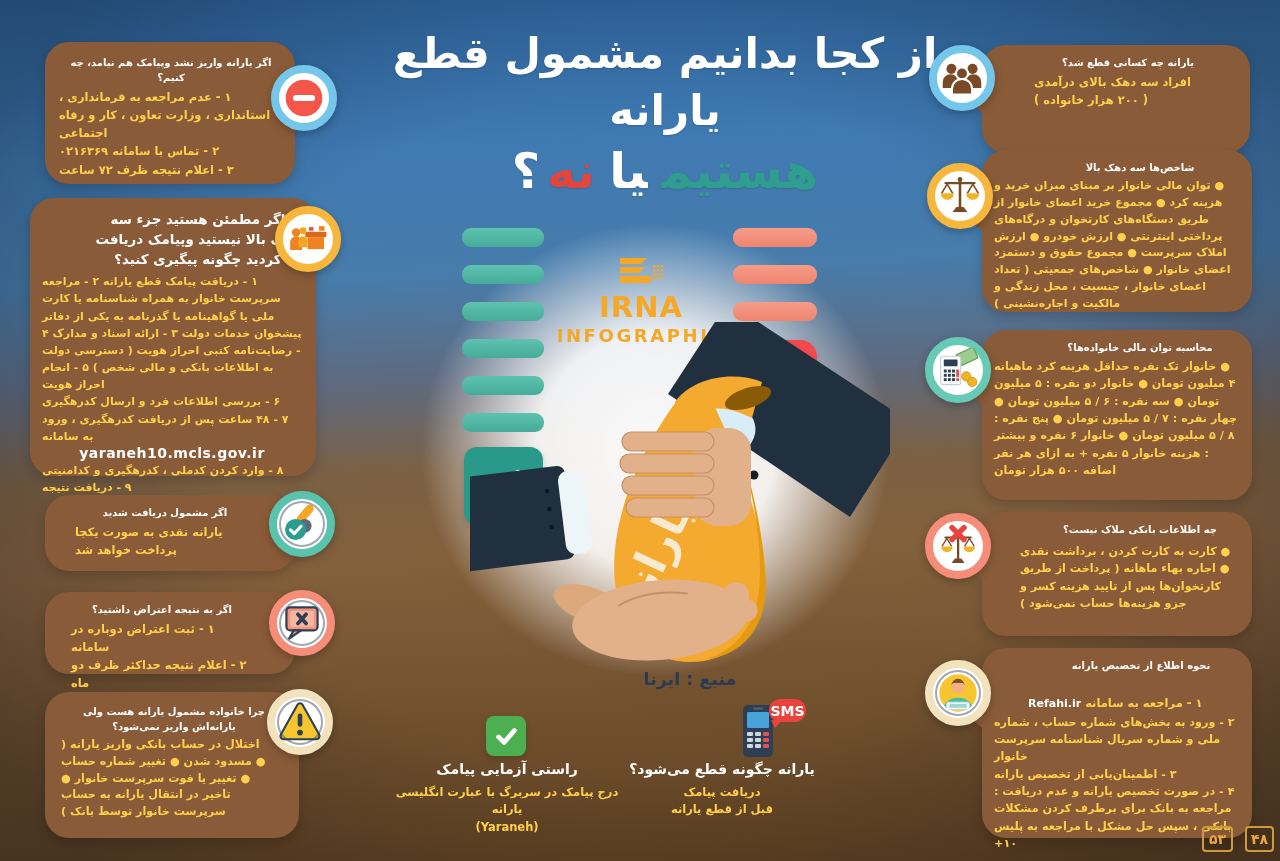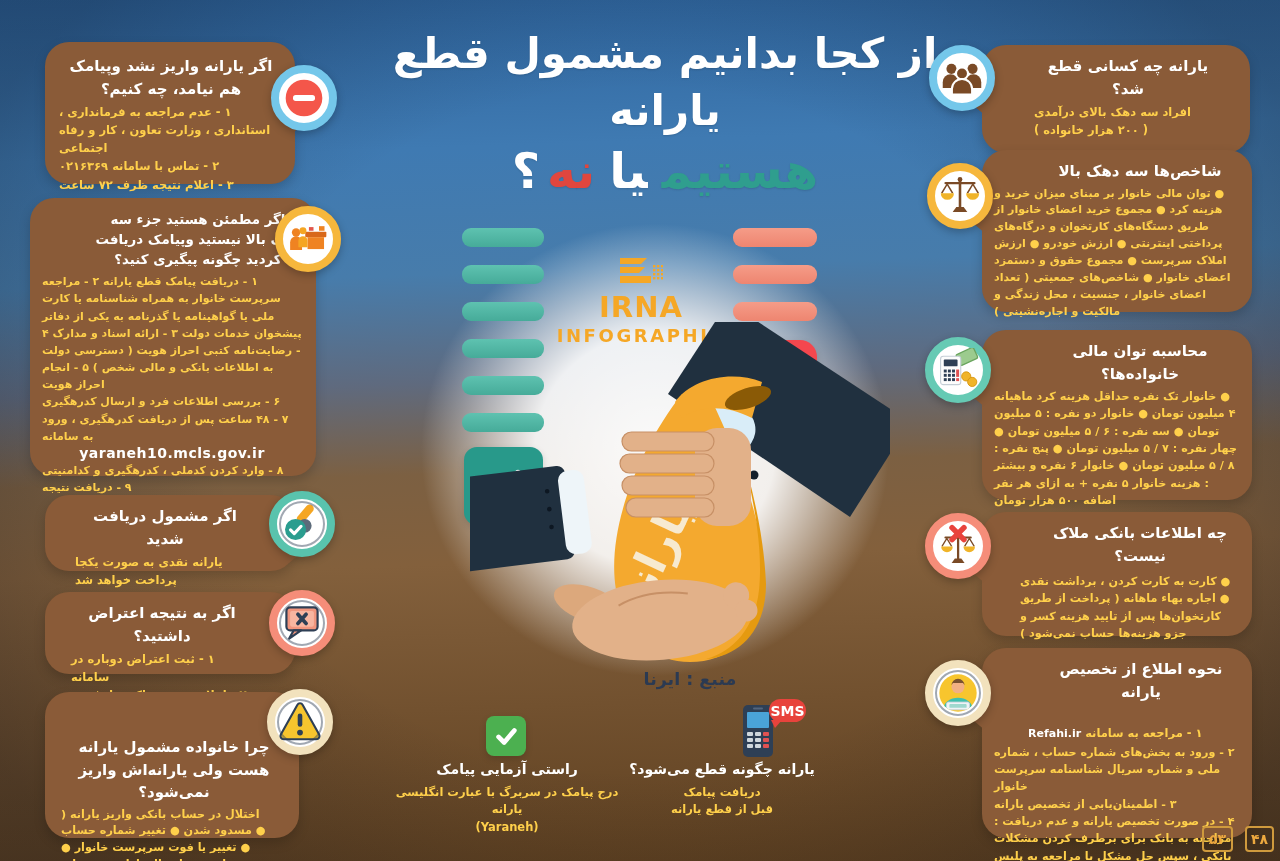--- a/index.html
+++ b/index.html
@@ -11,21 +11,21 @@
       radial-gradient(ellipse 300px 290px at 655px 450px, rgba(255,255,255,.97) 0%, rgba(255,255,255,.9) 40%, rgba(255,255,255,0) 78%),
       radial-gradient(ellipse 760px 620px at 640px 430px, rgba(0,0,0,0) 55%, rgba(10,15,25,.30) 100%),
       linear-gradient(178deg,#2d639c 0%,#3f7ab2 18%,#477cab 32%,#5f6a7e 44%,#7c6042 54%,#83603c 64%,#72512f 80%,#5d3f1f 100%);
   }
   .box{position:absolute;background:#8a5b38;border-radius:24px;box-shadow:0 5px 12px rgba(0,0,0,.18);direction:rtl;}
   .tail{position:absolute;width:0;height:0;z-index:1;}
   .tail.to-right{border-top:30px solid transparent;border-bottom:30px solid transparent;border-left:36px solid #8a5b38;}
   .tail.to-left{border-top:30px solid transparent;border-bottom:30px solid transparent;border-right:36px solid #8a5b38;}
   .badge{position:absolute;width:66px;height:66px;background:#fff;border-radius:50%;display:flex;align-items:center;justify-content:center;z-index:2;box-shadow:0 3px 8px rgba(0,0,0,.25);}
   .badge.ringed::after{content:"";position:absolute;inset:2px;border:2px solid rgba(46,63,85,.45);border-radius:50%;}
-  .b-title{color:#ffffff;font-weight:bold;text-align:center;font-size:15px;line-height:1.5;}
+  .b-title{color:#ffffff;font-weight:bold;text-align:center;font-size:10px;line-height:1.5;}
   .b-body{color:#ffd04b;font-weight:bold;text-align:left;font-size:11.5px;line-height:1.58;white-space:pre-line;margin-top:3px;}
   .link-latin{direction:ltr;color:#ffffff;font-weight:bold;text-align:center;font-size:14px;letter-spacing:.5px;white-space:nowrap;}
   .inline-latin{direction:ltr;display:inline-block;color:#ffffff;font-weight:bold;font-size:11px;}
   .tbar{position:absolute;width:82px;height:19px;border-radius:9px;background:linear-gradient(180deg,#5ec2b0,#46ab99);}
   .sbar{position:absolute;width:84px;height:19px;border-radius:9px;background:linear-gradient(180deg,#f59c88,#ee8570);}
   .sq{position:absolute;display:flex;align-items:center;justify-content:center;box-shadow:0 3px 7px rgba(0,0,0,.15);}
   .title-wrap{position:absolute;left:360px;top:26px;width:610px;text-align:center;direction:rtl;}
   .title-l1{color:#fff;font-weight:bold;font-size:42px;line-height:1.35;text-shadow:0 1px 2px rgba(0,0,0,.15);}
   .title-l2{font-weight:bold;font-size:49px;line-height:1.25;margin-top:2px;text-shadow:0 1px 2px rgba(0,0,0,.12);}
   .title-l2 span{margin:0 7px;}
@@ -206,21 +206,21 @@
   <div class="badge ringed" style="left:269px;top:590px;border:8px solid #f58d79;">
     <svg width="44" height="44" viewBox="0 0 48 48">
       <rect x="7" y="7" width="34" height="25" rx="4" fill="#f2967e" stroke="#2e3f55" stroke-width="2.4"></rect>
       <rect x="11" y="11" width="26" height="17" rx="2" fill="#f8b5a0"></rect>
       <path d="M15 32 l-5 9 13-9 z" fill="#f2967e" stroke="#2e3f55" stroke-width="2.4" stroke-linejoin="round"></path>
       <path d="M19.5 14.5 L28.5 24.5 M28.5 14.5 L19.5 24.5" stroke="#2e3f55" stroke-width="4" stroke-linecap="round"></path>
     </svg>
   </div>
 
   <div class="box" style="left:45px;top:692px;width:254px;height:146px;padding:12px 26px 8px 16px;">
-    <div class="b-title" style="padding-left:14px;margin-top:32px;">چرا خانواده مشمول یارانه هست ولی یارانه‌اش واریز نمی‌شود؟</div>
+    <div class="b-title" style="padding-left:14px;">چرا خانواده مشمول یارانه هست ولی یارانه‌اش واریز نمی‌شود؟</div>
     <div class="b-body" style="font-size:11.2px;line-height:1.5;">اختلال در حساب بانکی واریز یارانه ( ● مسدود شدن ● تغییر شماره حساب ● تغییر یا فوت سرپرست خانوار ● تاخیر در انتقال یارانه به حساب سرپرست خانوار توسط بانک )</div>
   </div>
   <div class="tail to-right" style="left:293px;top:700px;"></div>
   <div class="badge ringed" style="left:267px;top:689px;border:8px solid #f2e2bd;">
     <svg width="46" height="46" viewBox="0 0 48 48">
       <path d="M24 4.5 C25.2 4.5 26.2 5.1 26.8 6.2 L44 37 c1.2 2.2 -0.4 5 -3 5 H7 c-2.6 0 -4.2 -2.8 -3 -5 L21.2 6.2 C21.8 5.1 22.8 4.5 24 4.5 Z" fill="#f7c52e" stroke="#2e3f55" stroke-width="2.2"></path>
       <rect x="21.6" y="15" width="4.8" height="14" rx="2.4" fill="#2e3f55"></rect>
       <circle cx="24" cy="35" r="3" fill="#2e3f55"></circle>
     </svg>
   </div>

